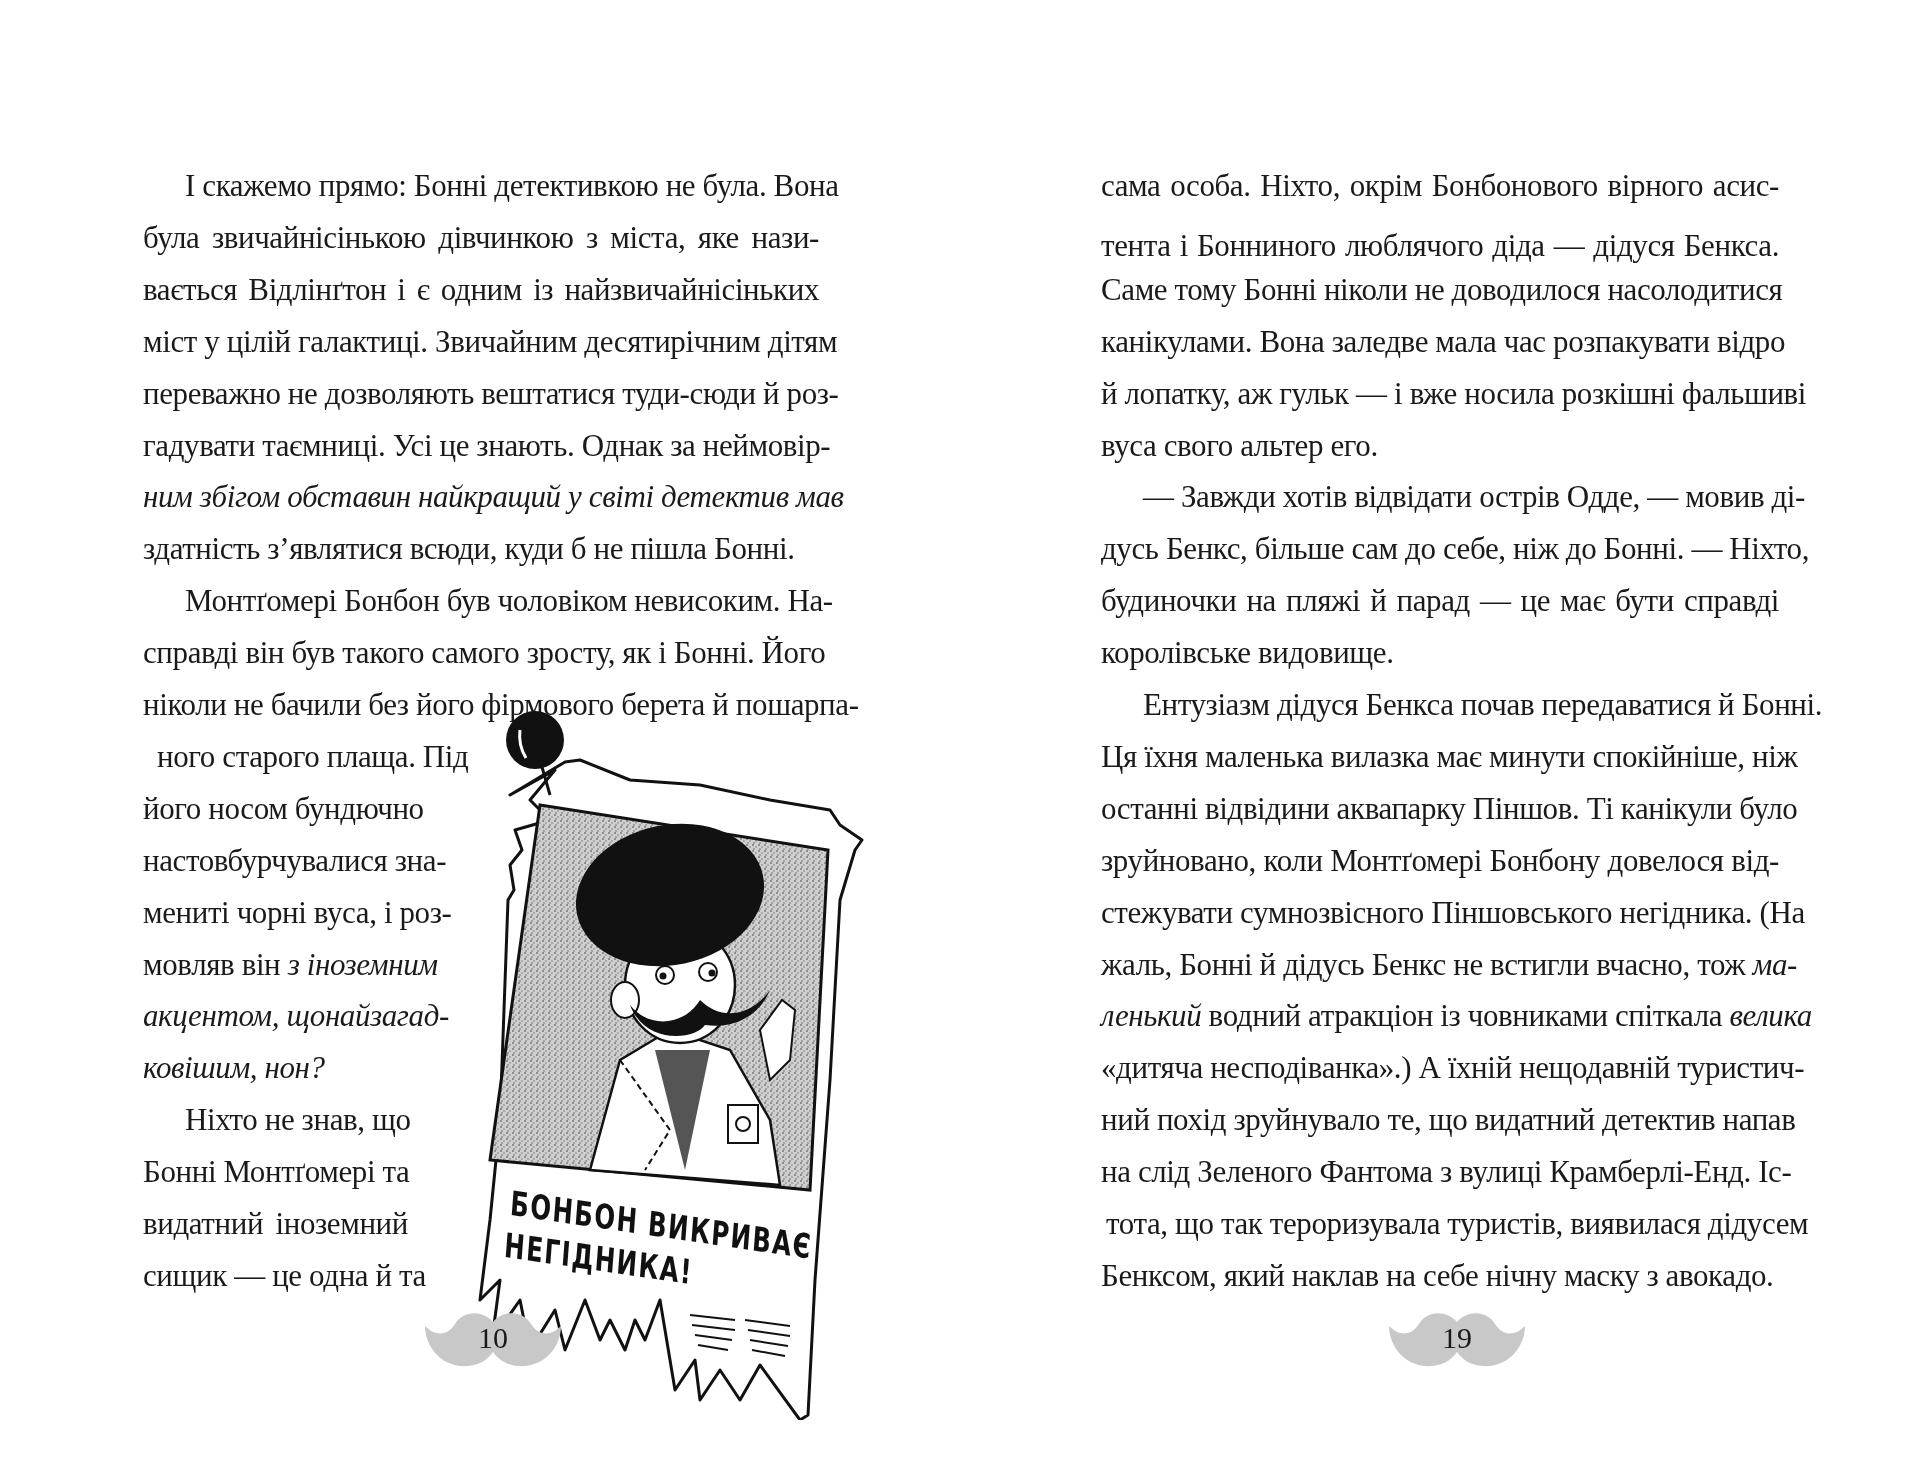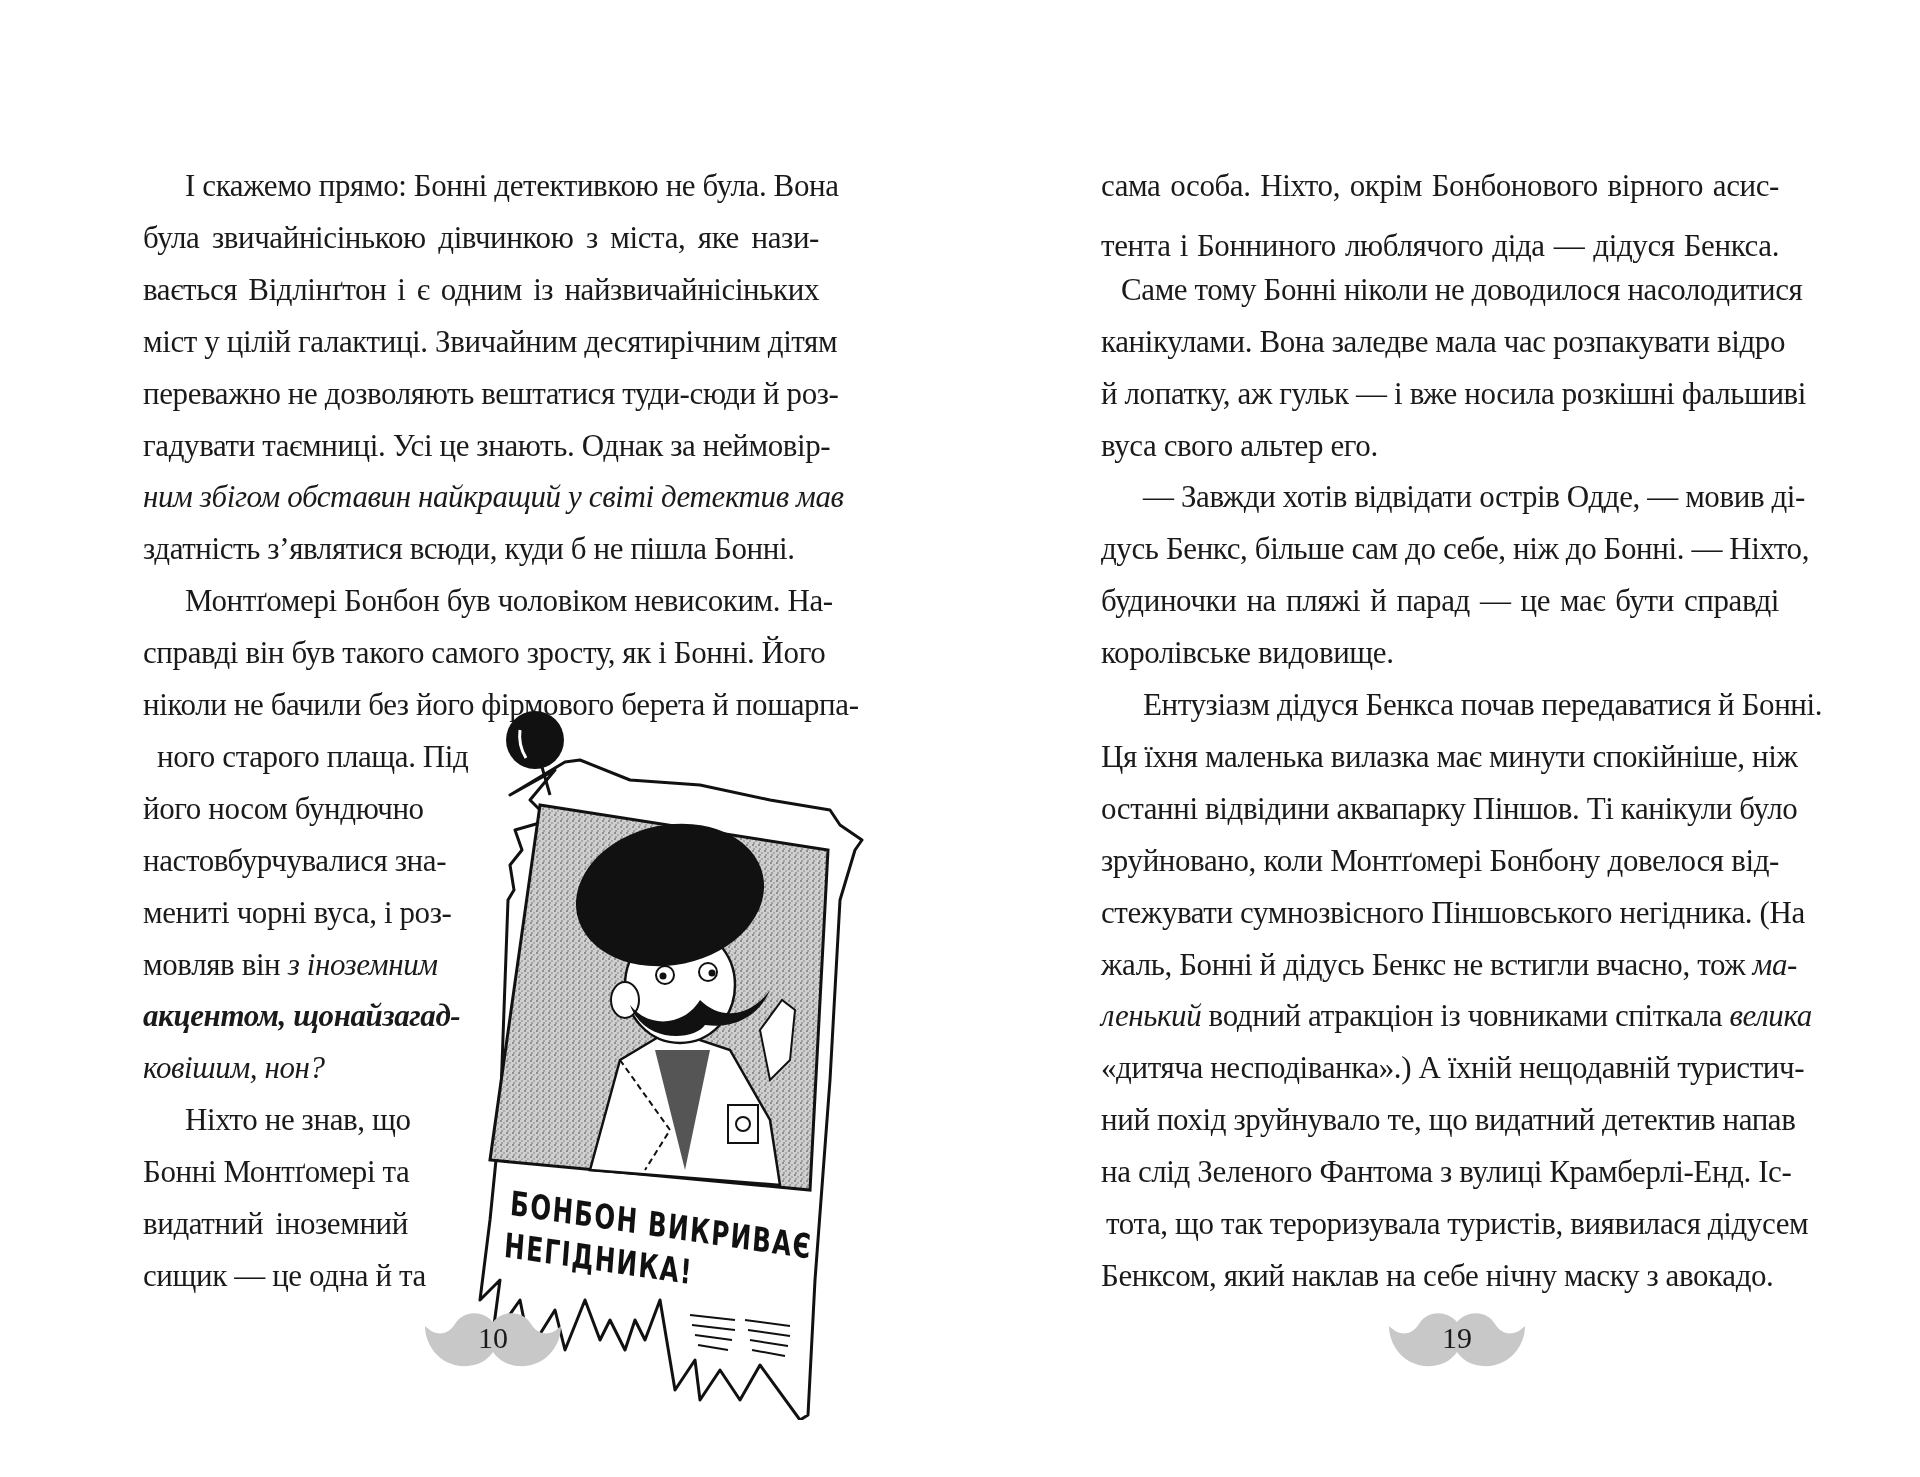--- a/index.html
+++ b/index.html
@@ -45,21 +45,21 @@
       <div class="line just" style="left: 143px; width: 676px; top: 477.4px; font-style: italic;">ним збігом обставин найкращий у світі детектив мав</div>
       <div class="line" style="left: 143px; width: 676px; top: 529.3px;">здатність з’являтися всюди, куди б не пішла Бонні.</div>
       <div class="line just" style="left: 185px; width: 634px; top: 581.2px;">Монтґомері Бонбон був чоловіком невисоким. На-</div>
       <div class="line just" style="left: 143px; width: 676px; top: 633.1px;">справді він був такого самого зросту, як і Бонні. Його</div>
       <div class="line just" style="left: 143px; width: 676px; top: 685px;">ніколи не бачили без його фірмового берета й пошарпа-</div>
       <div class="line just" style="left: 157px; width: 265px; top: 736.9px;">ного старого плаща. Під</div>
       <div class="line just" style="left: 143px; width: 265px; top: 788.8px;">його носом бундючно</div>
       <div class="line just" style="left: 143px; width: 265px; top: 840.7px;">настовбурчувалися зна-</div>
       <div class="line just" style="left: 143px; width: 265px; top: 892.6px;">мениті чорні вуса, і роз-</div>
       <div class="line just" style="left: 143px; width: 265px; top: 944.5px;"><span>мовляв він </span><span class="it">з іноземним</span></div>
-      <div class="line just" style="left: 143px; width: 265px; top: 996.4px; font-weight: bold;"><span class="it">акцентом, щонайзагад-</span></div>
+      <div class="line just" style="left: 143px; width: 265px; top: 996.4px;"><span class="it">акцентом, щонайзагад-</span></div>
       <div class="line" style="left: 143px; width: 265px; top: 1048.3px;"><span class="it">ковішим, нон?</span></div>
       <div class="line just" style="left: 185px; width: 223px; top: 1100.2px;">Ніхто не знав, що</div>
       <div class="line just" style="left: 143px; width: 265px; top: 1152.1px;">Бонні Монтґомері та</div>
       <div class="line just" style="left: 143px; width: 265px; top: 1204px;">видатний іноземний</div>
       <div class="line" style="left: 143px; width: 265px; top: 1255.9px;">сищик — це одна й та</div>
     </div>
 
   <div class="poster">
     <svg width="420" height="720" viewBox="0 0 420 720">
       <defs>
@@ -123,21 +123,21 @@
       <path d="M70 14 C60 2 40 2 32 16 C26 26 14 30 2 18 C2 38 18 60 45 58 C58 57 66 50 70 44 C74 50 82 57 95 58 C122 60 138 38 138 18 C126 30 114 26 108 16 C100 2 80 2 70 14 Z" fill="#c8c8c8"></path>
     </svg>
     <span>10</span>
   </div>
 </div>
 
 <div class="page page-right">
   <div id="right-lines">
       <div class="line just" style="left: 141px; width: 678px; top: 166px;">сама особа. Ніхто, окрім Бонбонового вірного асис-</div>
       <div class="line just" style="left: 141px; width: 678px; top: 217.9px; margin-top: 8px;">тента і Бонниного люблячого діда — дідуся Бенкса.</div>
-      <div class="line just" style="left: 141px; width: 678px; top: 269.8px; margin-left: 20px;">Саме тому Бонні ніколи не доводилося насолодитися</div>
+      <div class="line just" style="left: 141px; width: 678px; top: 269.8px;">Саме тому Бонні ніколи не доводилося насолодитися</div>
       <div class="line just" style="left: 141px; width: 678px; top: 321.7px;">канікулами. Вона заледве мала час розпакувати відро</div>
       <div class="line just" style="left: 141px; width: 678px; top: 373.6px;">й лопатку, аж гульк — і вже носила розкішні фальшиві</div>
       <div class="line" style="left: 141px; width: 678px; top: 425.5px;">вуса свого альтер его.</div>
       <div class="line just" style="left: 183px; width: 636px; top: 477.4px;">— Завжди хотів відвідати острів Одде, — мовив ді-</div>
       <div class="line just" style="left: 141px; width: 678px; top: 529.3px;">дусь Бенкс, більше сам до себе, ніж до Бонні. — Ніхто,</div>
       <div class="line just" style="left: 141px; width: 678px; top: 581.2px;">будиночки на пляжі й парад — це має бути справді</div>
       <div class="line" style="left: 141px; width: 678px; top: 633.1px;">королівське видовище.</div>
       <div class="line just" style="left: 183px; width: 636px; top: 685px;">Ентузіазм дідуся Бенкса почав передаватися й Бонні.</div>
       <div class="line just" style="left: 141px; width: 678px; top: 736.9px;">Ця їхня маленька вилазка має минути спокійніше, ніж</div>
       <div class="line just" style="left: 141px; width: 678px; top: 788.8px;">останні відвідини аквапарку Піншов. Ті канікули було</div>

